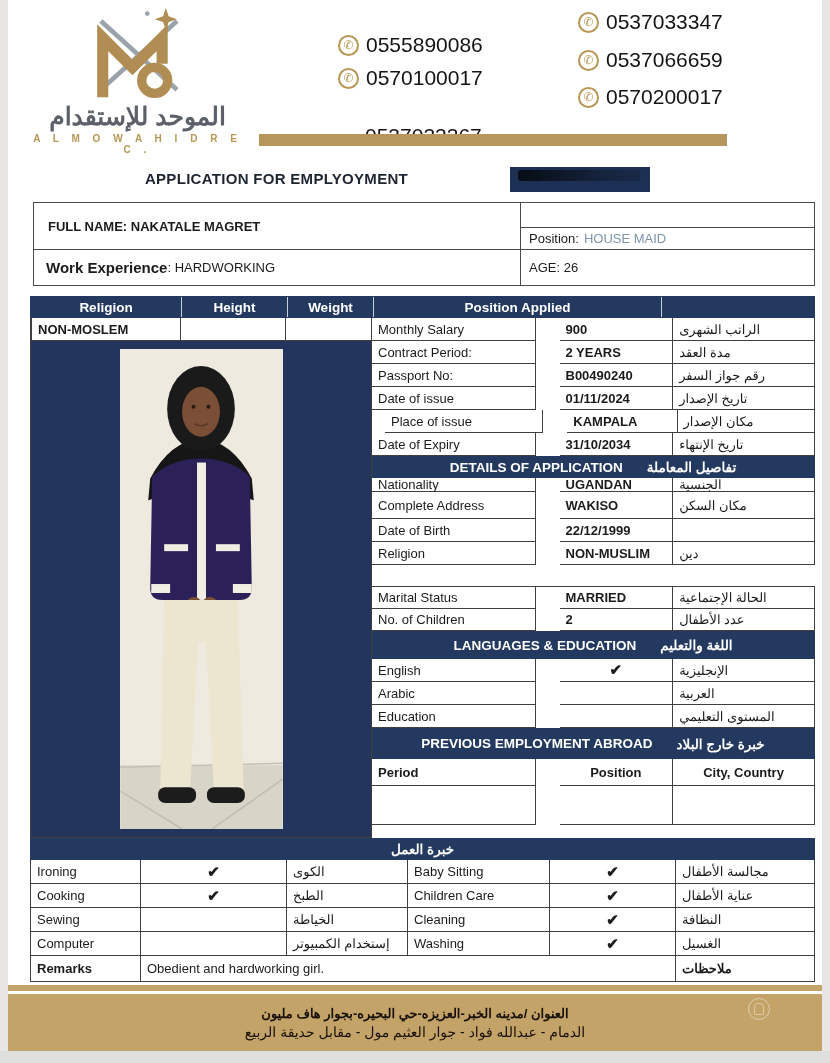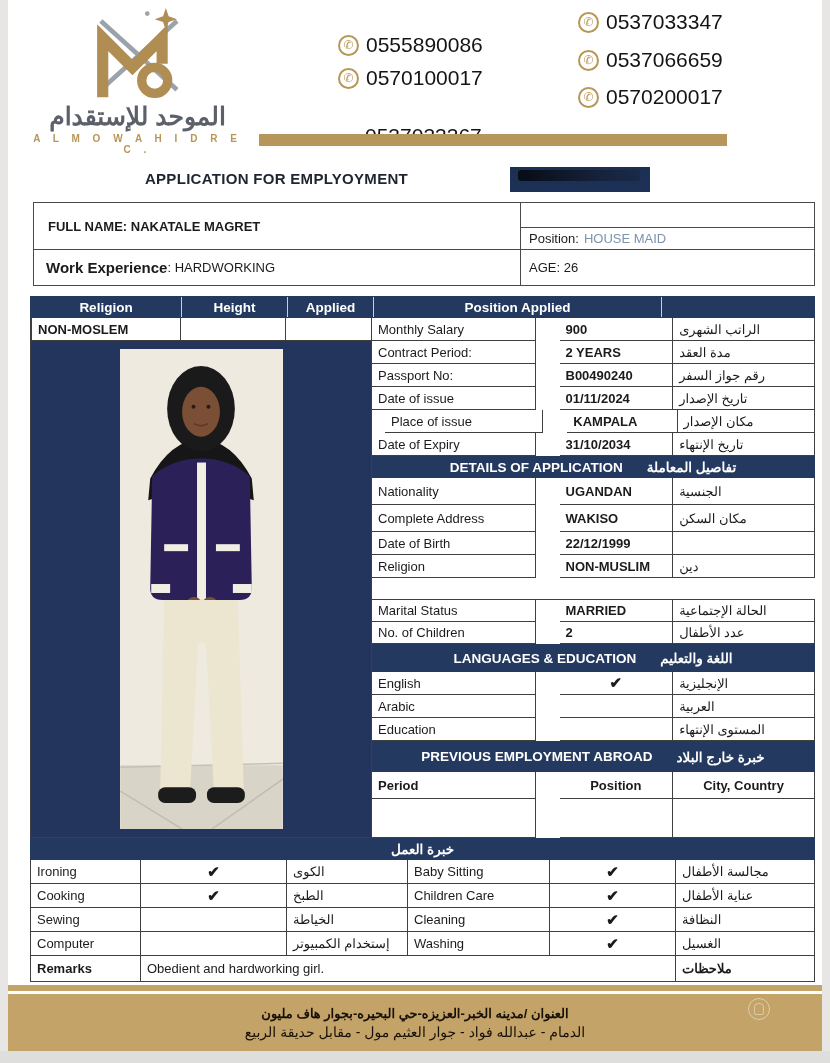--- a/index.html
+++ b/index.html
@@ -161,21 +161,21 @@
       </div>
       <div class="nt-age">AGE: 26</div>
     </div>
   </div>
 
   <div class="mtable">
 
     <div class="hdr-row navy">
       <div class="hdr-cell" style="width:150px;">Religion</div>
       <div class="hdr-cell" style="width:106px;">Height</div>
-      <div class="hdr-cell" style="width:86px;">Applied</div>
+      <div class="hdr-cell" style="width:86px;">Weight</div>
       <div class="hdr-cell" style="width:288px;">Position Applied</div>
       <div class="hdr-cell" style="flex:1;"></div>
     </div>
 
     <div class="mbody">
 
       <div class="left-col">
         <div class="lrow">
           <div class="cell bold" style="width:150px;">NON-MOSLEM</div>
           <div class="cell" style="width:106px;"></div>
@@ -241,21 +241,21 @@
           <div class="cell c1">Date of Expiry</div>
           <div class="cell c2 val">31/10/2034</div>
           <div class="cell c3 ar-cell">تاريخ الإنتهاء</div>
         </div>
 
         <div class="sec-hdr navy" style="height:22px;">
           <span>DETAILS OF APPLICATION</span>
           <span class="ar-part">تفاصيل المعاملة</span>
         </div>
 
-        <div class="rrow" style="height:27px;">
+        <div class="rrow" style="height:14px;">
           <div class="cell c1">Nationality</div>
           <div class="cell c2 val">UGANDAN</div>
           <div class="cell c3 ar-cell">الجنسية</div>
         </div>
         <div class="rrow" style="height:27px;">
           <div class="cell c1">Complete Address</div>
           <div class="cell c2 val">WAKISO</div>
           <div class="cell c3 ar-cell">مكان السكن</div>
         </div>
         <div class="rrow" style="height:23px;">
@@ -293,21 +293,21 @@
           <div class="cell c3 ar-cell">الإنجليزية</div>
         </div>
         <div class="rrow" style="height:23px;">
           <div class="cell c1">Arabic</div>
           <div class="cell c2 center check"></div>
           <div class="cell c3 ar-cell">العربية</div>
         </div>
         <div class="rrow" style="height:23px;">
           <div class="cell c1">Education</div>
           <div class="cell c2 center check"></div>
-          <div class="cell c3 ar-cell">المستوى الإنتهاء</div>
+          <div class="cell c3 ar-cell">المستوى التعليمي</div>
         </div>
 
         <div class="sec-hdr navy" style="height:31px;">
           <span>PREVIOUS EMPLOYMENT ABROAD</span>
           <span class="ar-part">خبرة خارج البلاد</span>
         </div>
         <div class="rrow" style="height:27px;border-radius:9px;">
           <div class="cell c1 bold">Period</div>
           <div class="cell c2 bold center">Position</div>
           <div class="cell c3 bold center">City, Country</div>

